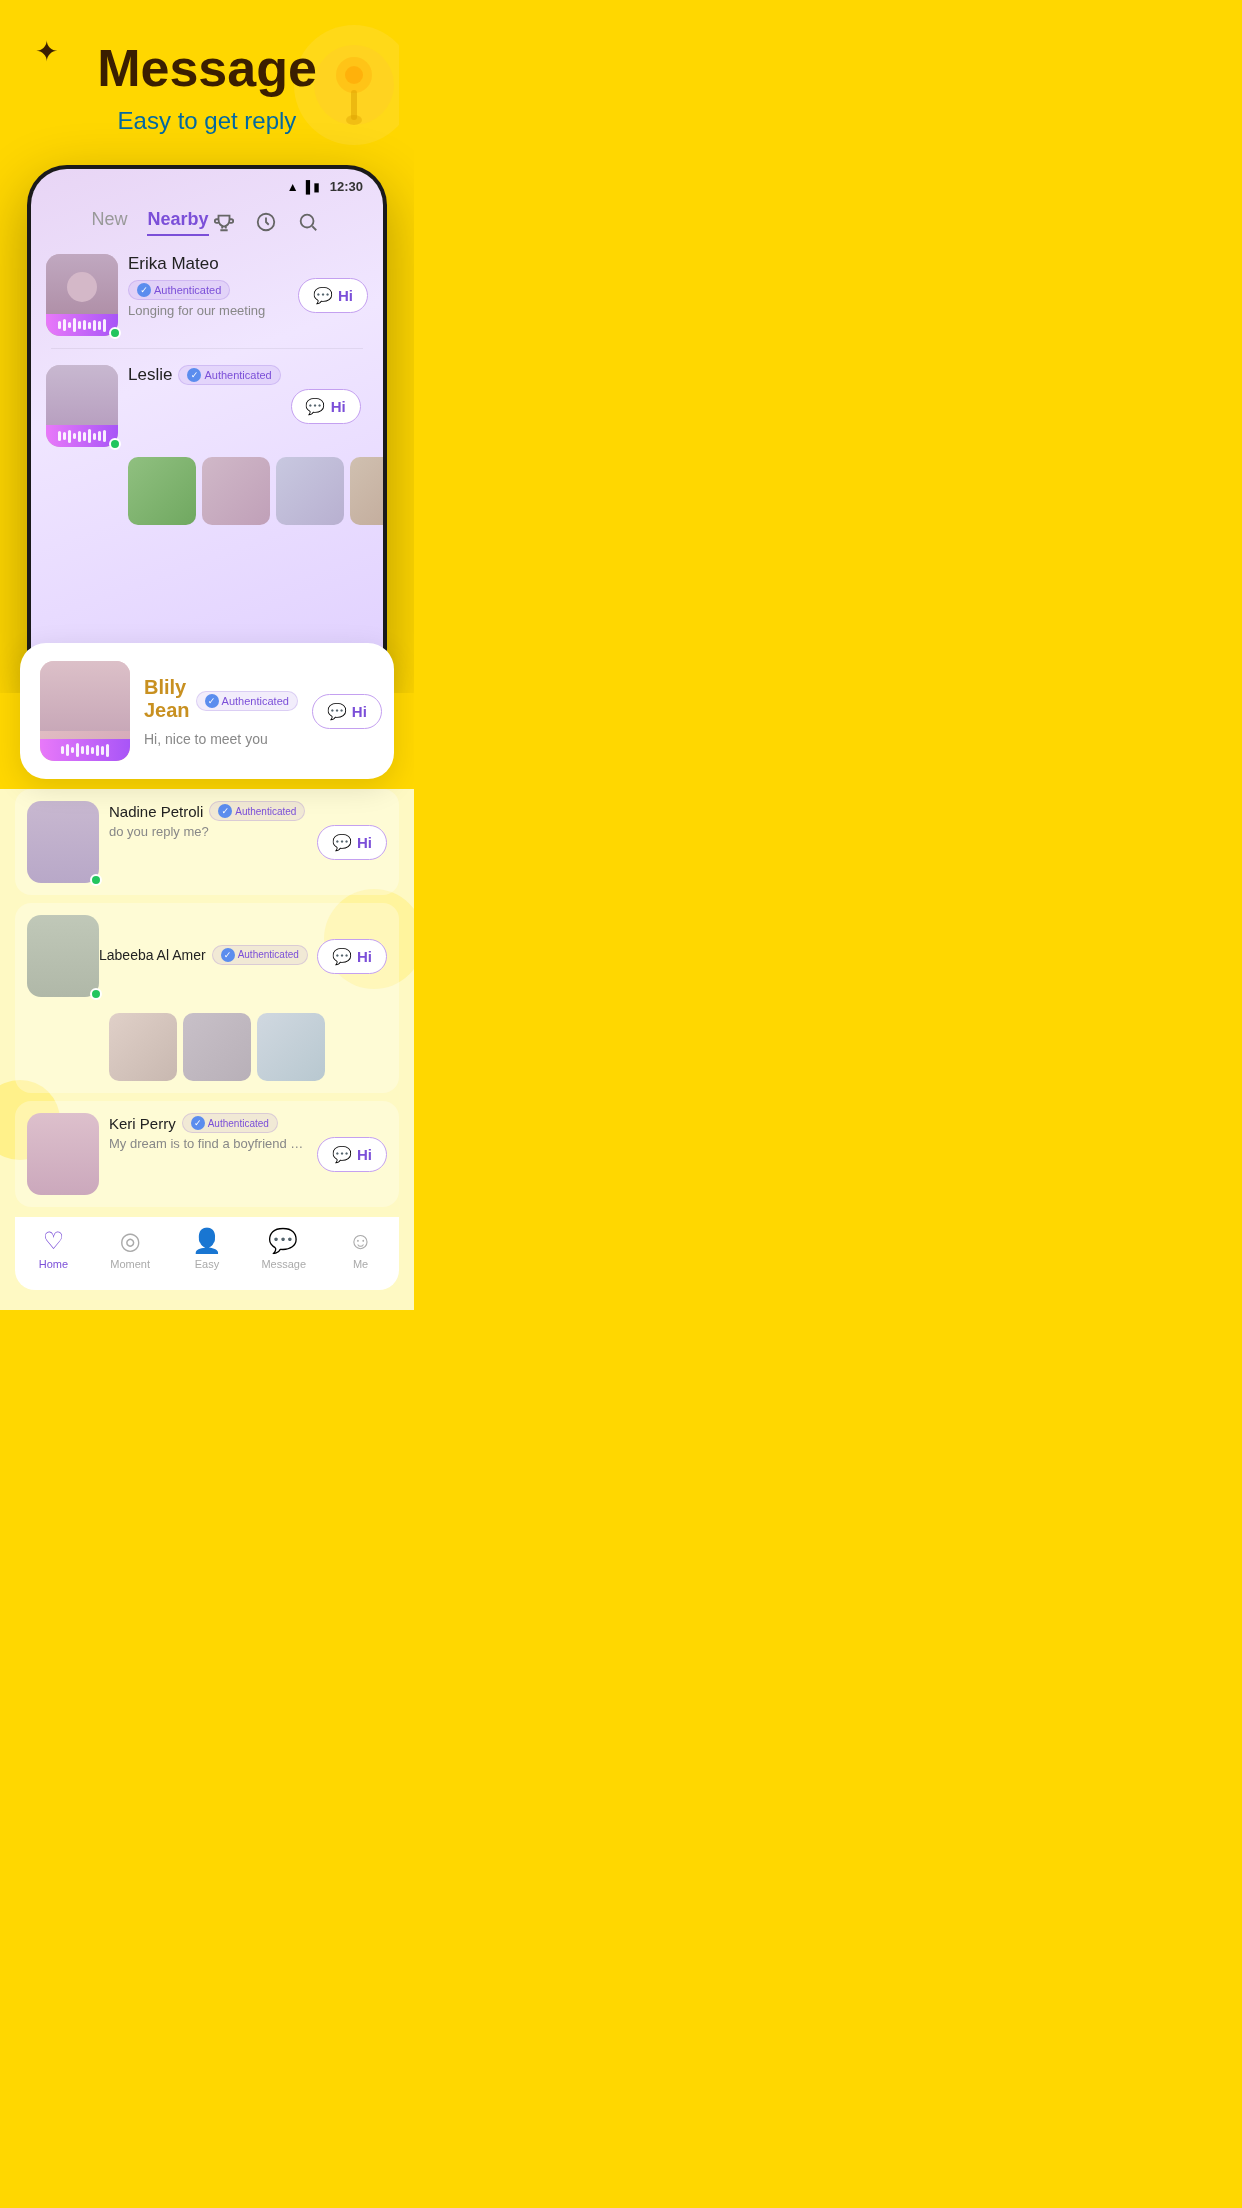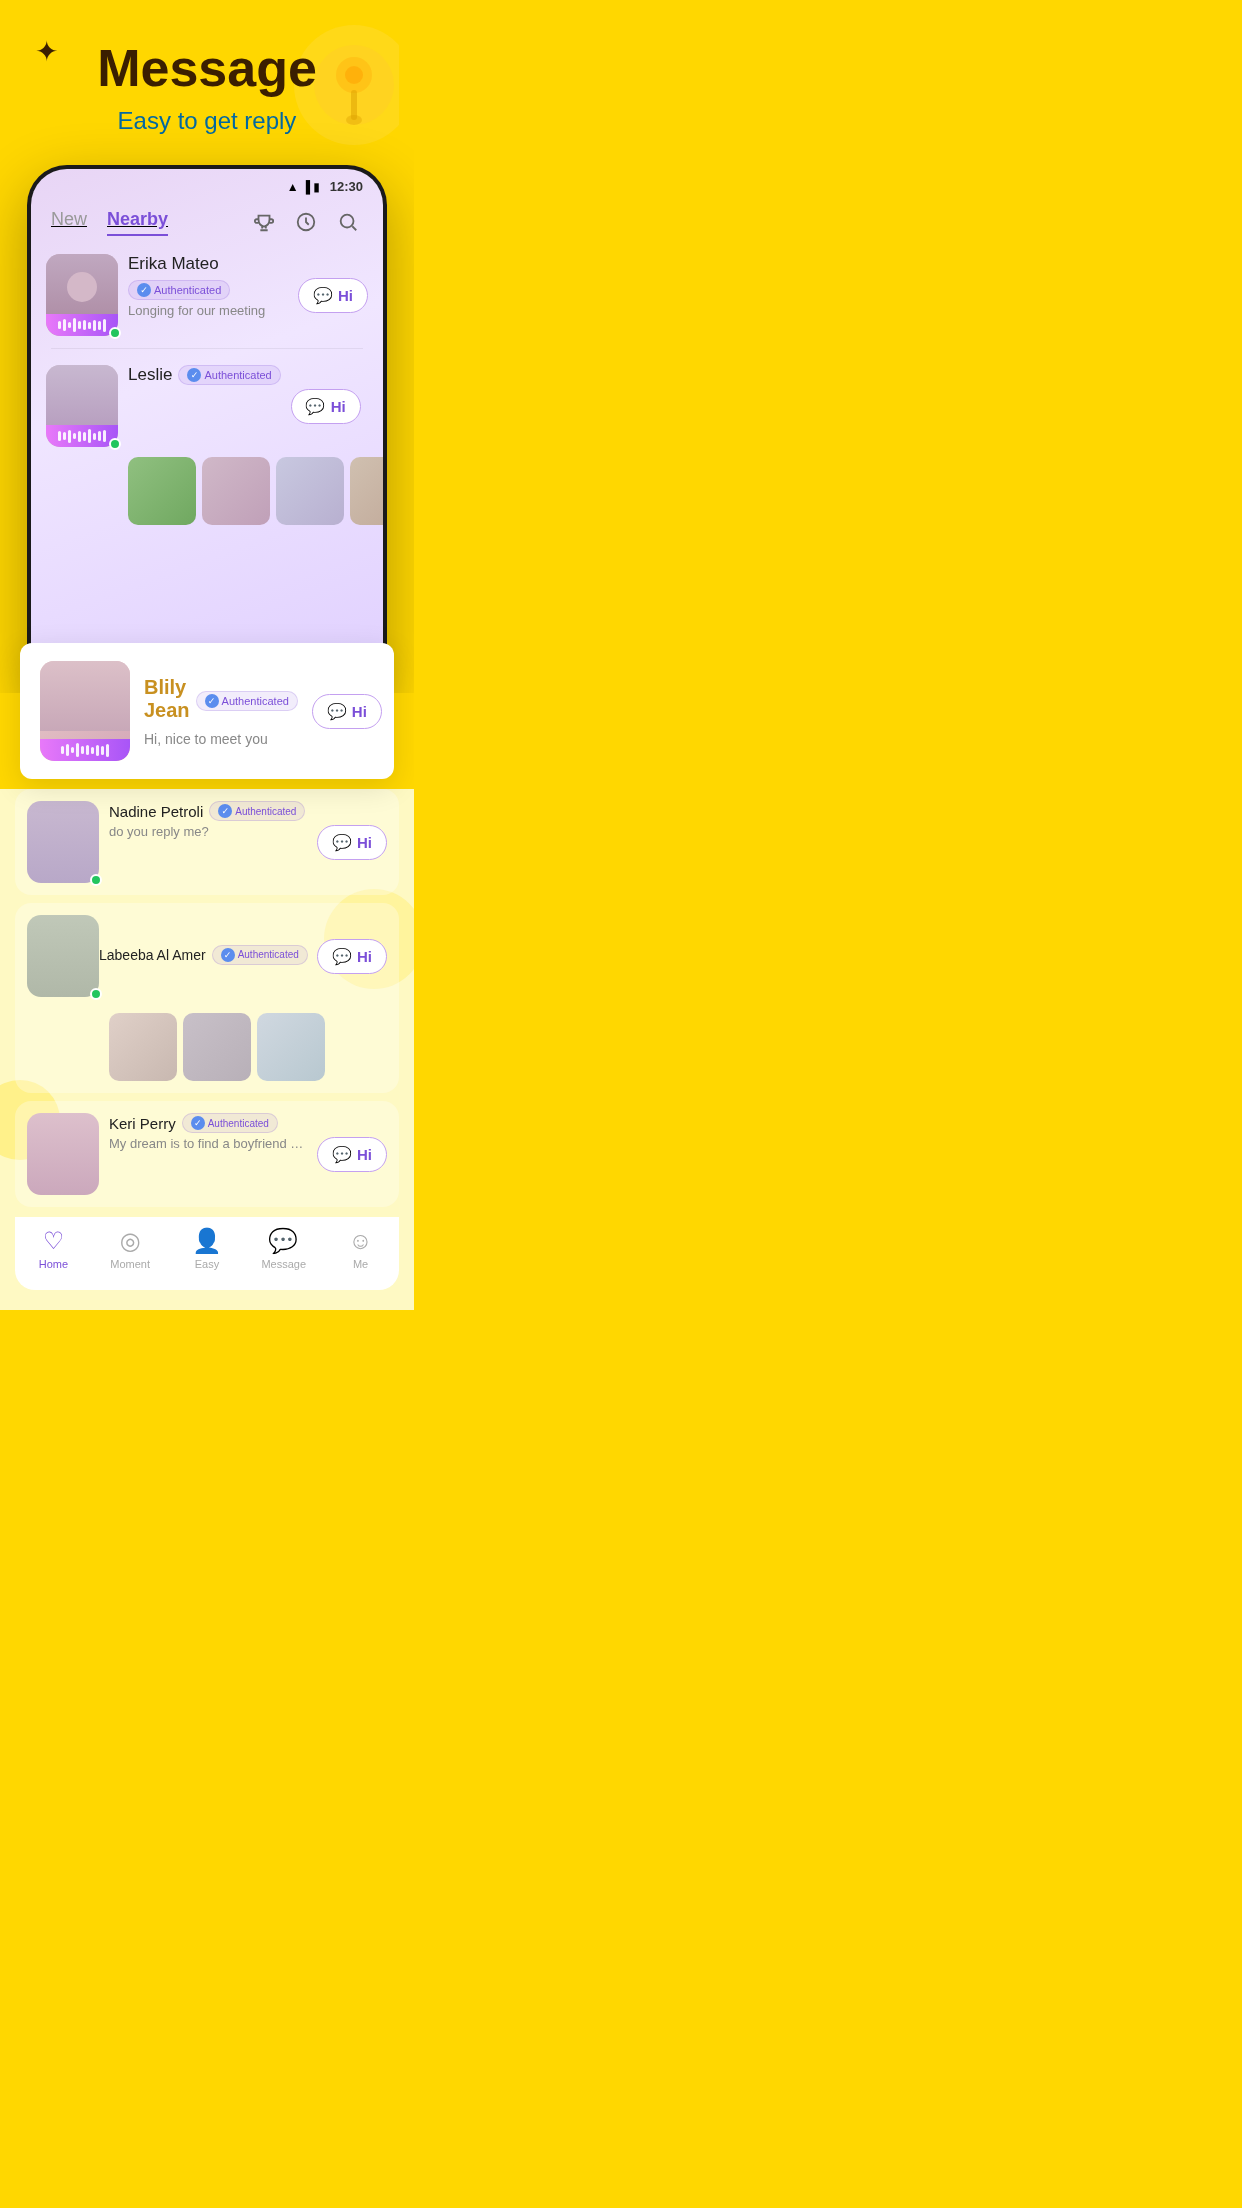--- a/index.html
+++ b/index.html
@@ -100,22 +100,21 @@
       align-items: center;
       gap: 3px;
       margin-right: 5px;
     }
 
     
     .tab-bar {
       display: flex;
       padding: 8px 20px 5px;
       align-items: center;
-      justify-content: space-between;
-      text-decoration: underline;
+      justify-content: center;
     }
 
     .tabs-left {
       display: flex;
       gap: 20px;
     }
 
     .tab-item {
       font-size: 18px;
       font-weight: 500;
@@ -289,21 +288,21 @@
       align-self: center;
     }
 
     .hi-icon {
       font-size: 16px;
     }
 
     
     .floating-card {
       background: white;
-      border-radius: 12px;
+      border-radius: 26px;
       padding: 18px 20px;
       margin: 10px 0;
       box-shadow: 0 8px 30px rgba(0,0,0,0.12);
       display: flex;
       align-items: center;
       gap: 14px;
       position: relative;
       z-index: 20;
     }
 

